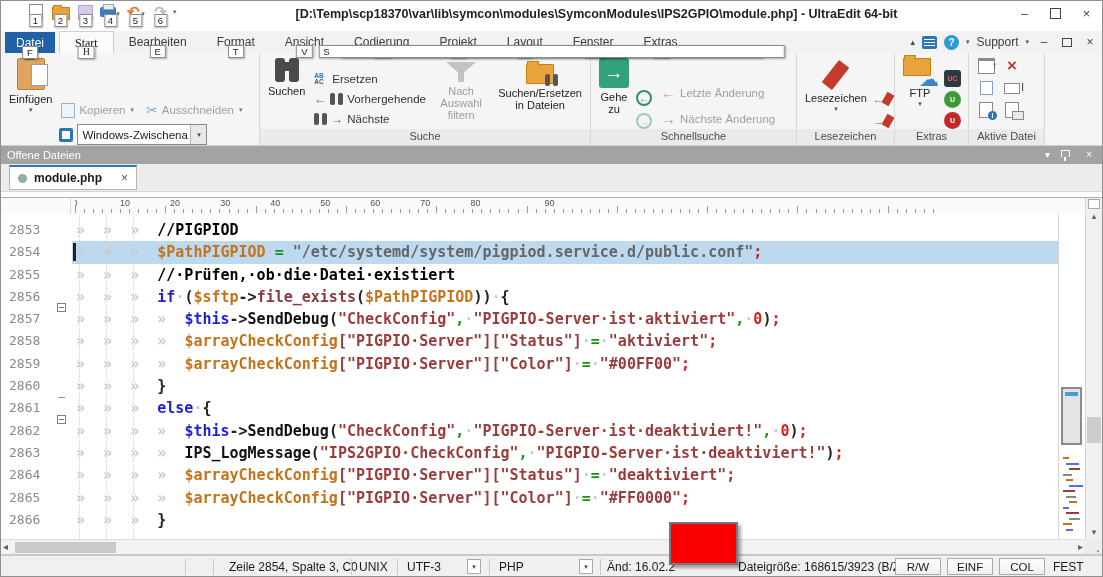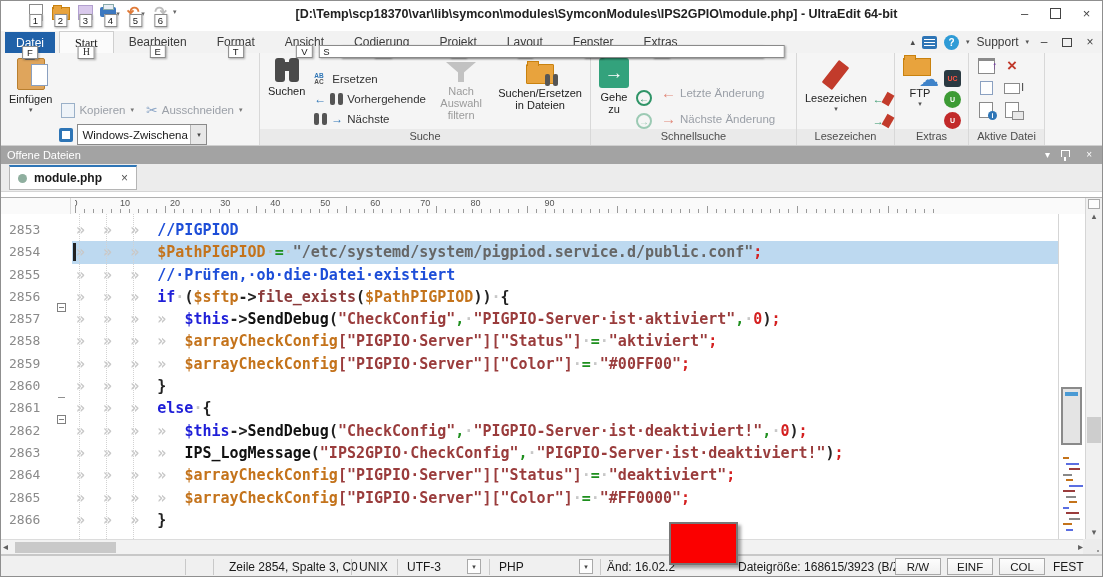--- a/index.html
+++ b/index.html
@@ -157,21 +157,21 @@
   .ln{width:52px;text-align:left;padding-left:8px;font-family:"DejaVu Sans Mono",monospace;
       font-size:13px;color:#8a8a8a;line-height:22.3px;box-sizing:border-box;}
   .fold{width:18px;position:relative;border-left:1px solid #e4e4e4;}
   .foldbox{position:absolute;left:3px;top:6px;width:9px;height:9px;border:1px solid #808080;background:#fff;
            font-size:9px;line-height:7px;text-align:center;color:#333;box-sizing:border-box;}
   .foldtick{position:absolute;left:4px;top:11px;width:7px;height:1px;background:#909090;}
   .code{flex:1;position:relative;white-space:pre;font-family:"DejaVu Sans Mono",monospace;
         font-size:15px;font-weight:600;line-height:22.3px;padding-left:4px;}
   .line.sel .code{background:#BDD9F0;}
   .caret-bar{position:absolute;left:1px;top:2px;width:3px;height:18px;background:#222;}
-  .tk-c{color:#1d4ed8;} .tk-k{color:#1F1FD8;font-weight:700;} .tk-v{color:#C4731B;font-weight:700;}
+  .tk-c{color:#000000;} .tk-k{color:#1F1FD8;font-weight:700;} .tk-v{color:#C4731B;font-weight:700;}
   .tk-s{color:#9A3C3C;} .tk-sg{color:#666;} .tk-n{color:#D42020;} .tk-o{color:#1E8F1E;}
   .tk-p{color:#222;} .tk-b{color:#9A3C3C;} .tk-f{color:#111;font-weight:700;}
   .tk-fm{color:#8B3A3A;font-weight:700;} .tk-ws{color:#c8c8c8;}
   .indent-guide{position:absolute;top:0;bottom:0;width:0;border-left:1px dotted #d2d2d2;pointer-events:none;}
   
   #minimap{position:absolute;right:17px;top:16px;width:26px;height:325px;border-left:1px solid #d5d5d5;background:#fff;}
   #mm-view{position:absolute;left:2px;top:173px;width:21px;height:58px;border:2px solid #8a8a8a;background:#e4e4e4;box-sizing:border-box;}
   #mm-view .mm-sel{position:absolute;left:2px;top:3px;width:13px;height:4px;background:#4a9ad4;}
   .mm-mark{position:absolute;height:2px;}
   #vscroll{position:absolute;right:0;top:0;width:17px;height:341px;background:#f0f0f0;border-left:1px solid #d5d5d5;box-sizing:border-box;}

